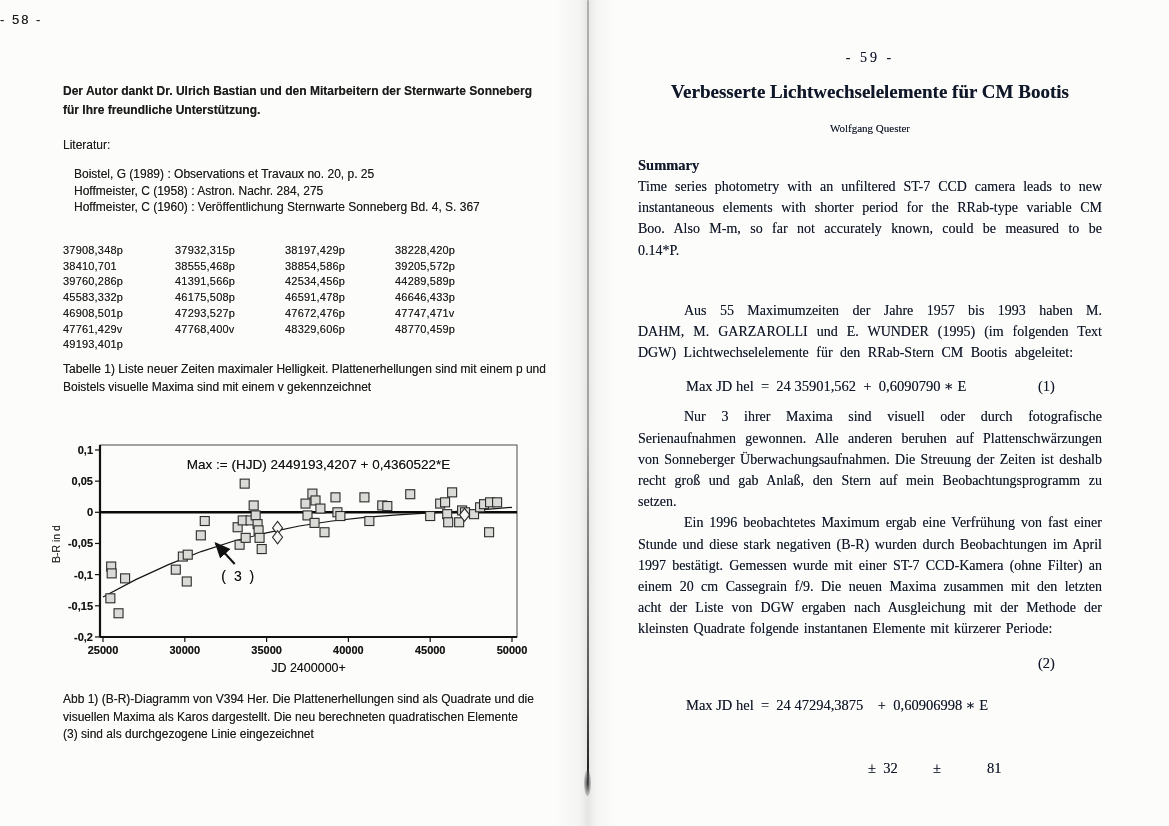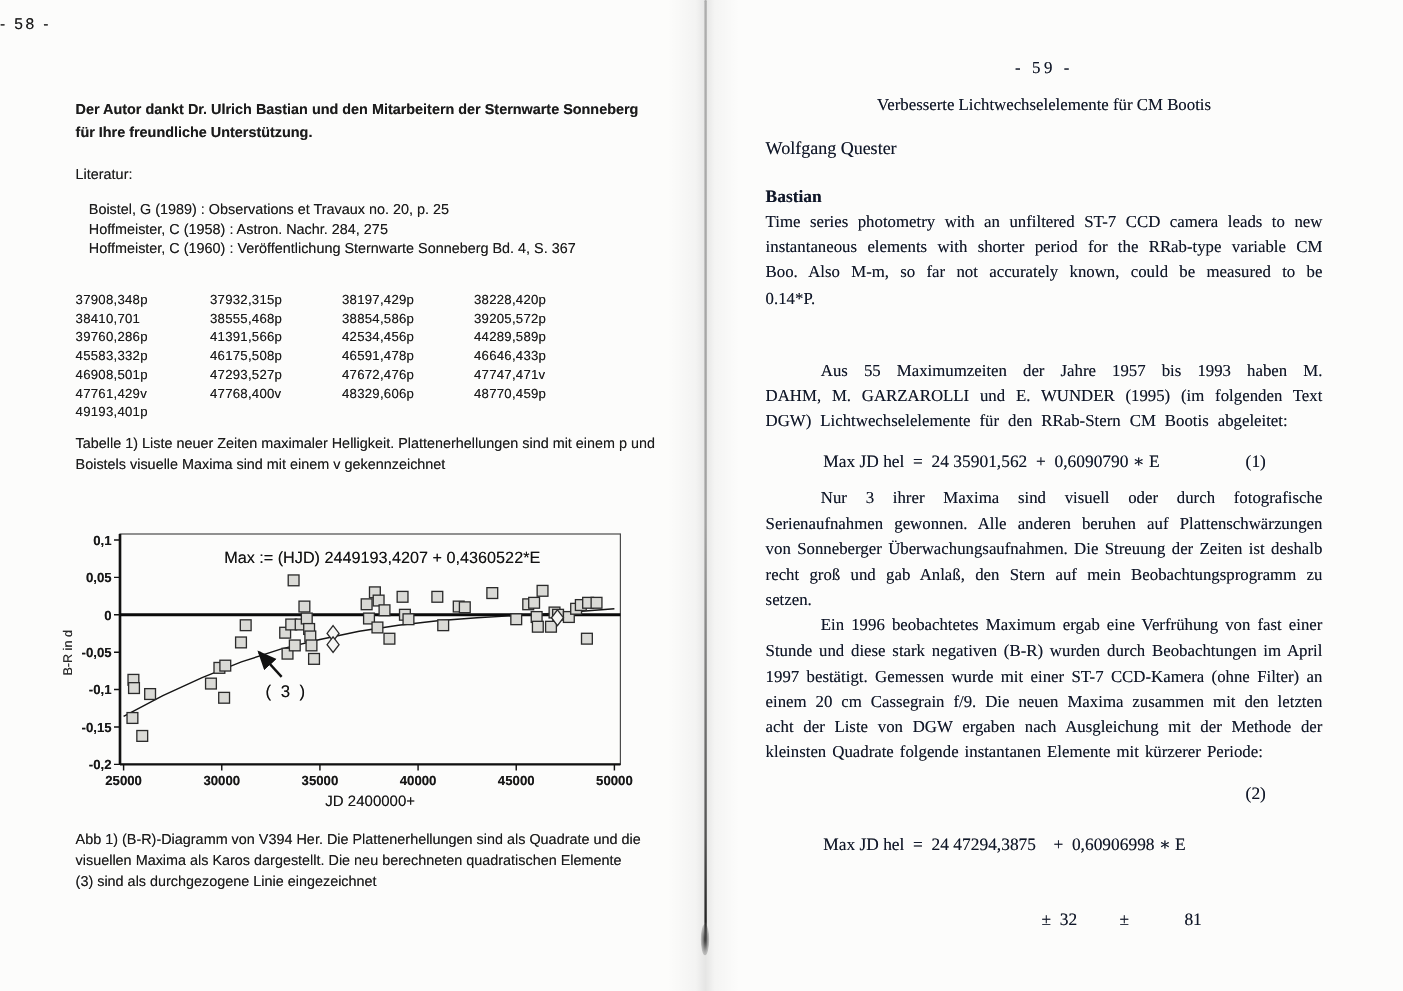--- a/index.html
+++ b/index.html
@@ -30,22 +30,22 @@
   .ax-label{font-family:"Liberation Sans","DejaVu Sans",sans-serif;font-size:12.5px;fill:#161616;}
   .ax-ylabel{font-family:"Liberation Sans","DejaVu Sans",sans-serif;font-size:10.5px;fill:#2a2a2a;}
   .ch-title{font-family:"Liberation Sans","DejaVu Sans",sans-serif;font-size:13.5px;font-weight:500;fill:#111;}
   .ch-anno{font-family:"Liberation Sans","DejaVu Sans",sans-serif;font-size:14px;fill:#111;letter-spacing:2px;}
   
   .rp{position:absolute;left:620px;top:0;width:549px;height:826px;
       font-family:"Liberation Serif","DejaVu Serif",serif;color:#0f172a;}
   .rp *{text-shadow:0 0 0.5px rgba(25,25,25,0.55);}
   .rp-content{position:absolute;left:18px;top:0;width:464px;}
   .rp-pageno{margin-top:50px;text-align:center;font-size:14px;letter-spacing:3px;}
-  .rp-title{margin:15px 0 0;text-align:center;font-size:14px;font-weight:400;}
-  .rp-author{margin-top:19px;text-align:left;font-size:15px;}
+  .rp-title{margin:15px 0 0;text-align:center;font-size:19px;font-weight:700;}
+  .rp-author{margin-top:19px;text-align:center;font-size:11px;}
   .rp-sumhead{margin-top:23px;font-weight:700;font-size:14.5px;}
   p.rp-just{margin:0;font-size:14px;line-height:21.2px;text-align:justify;word-spacing:1.5px;}
   .rp-indent{text-indent:46px;}
   .rp-summary{margin-top:2px !important;word-spacing:2.5px !important;}
   .rp-p1{margin-top:39px !important;word-spacing:4px !important;}
   .rp-p2{margin-top:9px !important;}
   .rp-eq{position:relative;margin-top:13px;padding-left:48px;font-size:14.5px;line-height:21px;white-space:pre;}
   .rp-eq .eq-num{position:absolute;left:400px;top:0;}
   .rp-eq2-row2{position:relative;height:22px;}
   .rp-eq2-row2 span{position:absolute;top:0;}
@@ -200,21 +200,21 @@
 
   <div class="gutter-band"></div>
   <div class="gutter-line"></div>
   <div class="gutter-blob"></div>
 
   <div class="rp">
     <div class="rp-content">
       <div class="rp-pageno">-  59  -</div>
       <h1 class="rp-title">Verbesserte Lichtwechselelemente für CM Bootis</h1>
       <div class="rp-author">Wolfgang Quester</div>
-      <div class="rp-sumhead">Bastian</div>
+      <div class="rp-sumhead">Summary</div>
       <p class="rp-just rp-summary">Time series photometry with an unfiltered ST-7 CCD camera leads to new instantaneous elements with shorter period for the RRab-type variable CM Boo. Also M-m, so far not accurately known, could be measured to be 0.14*P.</p>
       <p class="rp-just rp-indent rp-p1">Aus 55 Maximumzeiten der Jahre 1957 bis 1993 haben M. DAHM, M. GARZAROLLI und E. WUNDER (1995) (im folgenden Text DGW) Lichtwechselelemente für den RRab-Stern CM Bootis abgeleitet:</p>
       <div class="rp-eq"><span class="eq-body">Max JD hel  =  24 35901,562  +  0,6090790 ∗ E</span><span class="eq-num">(1)</span></div>
       <p class="rp-just rp-indent rp-p2">Nur 3 ihrer Maxima sind visuell oder durch fotografische Serienaufnahmen gewonnen. Alle anderen beruhen auf Plattenschwärzungen von Sonneberger Überwachungsaufnahmen. Die Streuung der Zeiten ist deshalb recht groß und gab Anlaß, den Stern auf mein Beobachtungsprogramm zu setzen.</p>
       <p class="rp-just rp-indent">Ein 1996 beobachtetes Maximum ergab eine Verfrühung von fast einer Stunde und diese stark negativen (B-R) wurden durch Beobachtungen im April 1997 bestätigt. Gemessen wurde mit einer ST-7 CCD-Kamera (ohne Filter) an einem 20 cm Cassegrain f/9. Die neuen Maxima zusammen mit den letzten acht der Liste von DGW ergaben nach Ausgleichung mit der Methode der kleinsten Quadrate folgende instantanen Elemente mit kürzerer Periode:</p>
       <div class="rp-eq">
         <div><span class="eq-body">Max JD hel  =  24 47294,3875    +  0,60906998 ∗ E</span><span class="eq-num">(2)</span></div>
         <div class="rp-eq2-row2">
           <span class="eq2-pm1">±  32</span>
           <span class="eq2-pm2">±</span>

